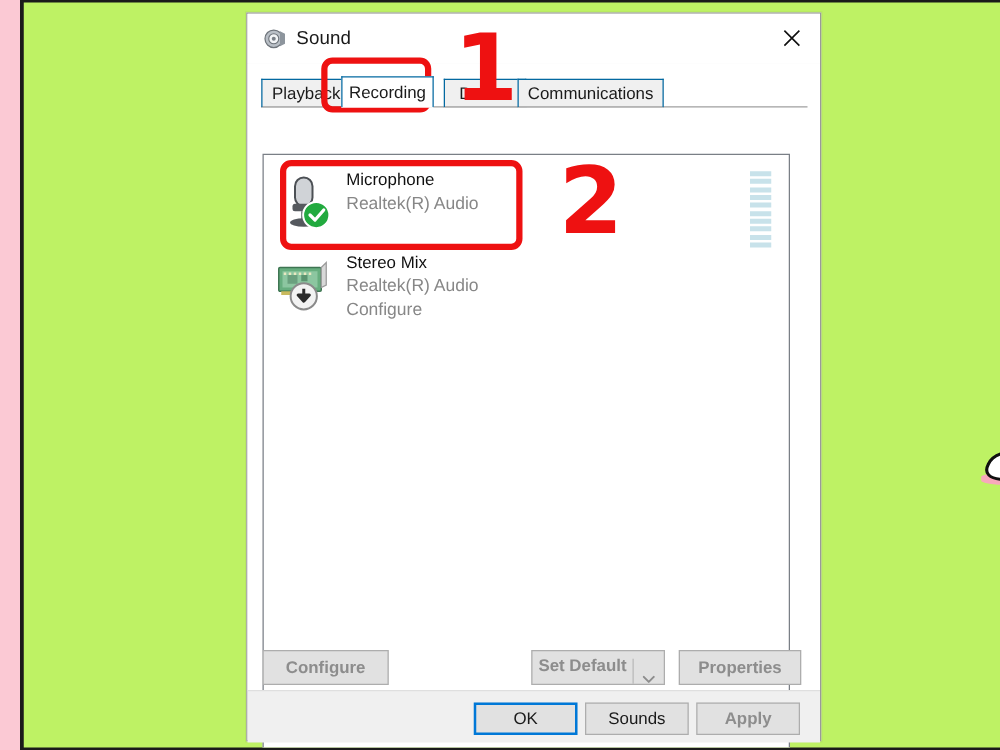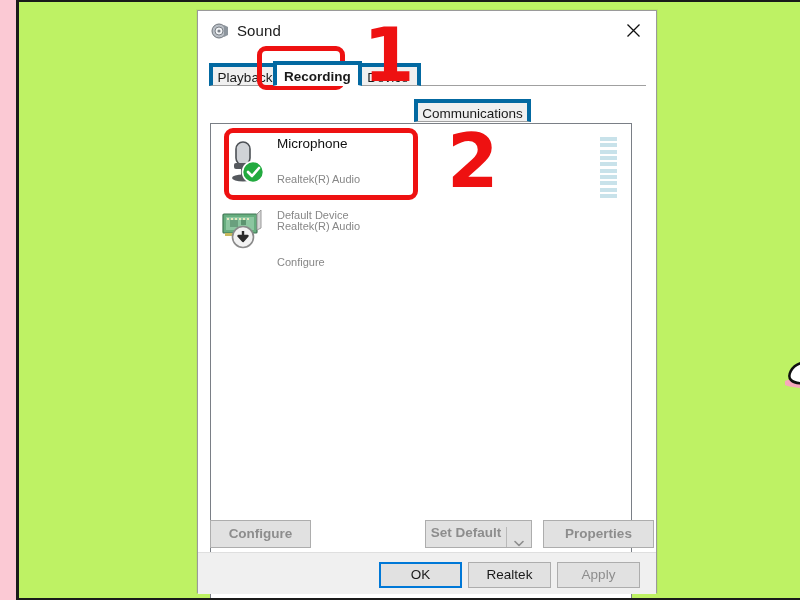--- a/index.html
+++ b/index.html
@@ -106,21 +106,21 @@
     width: 437px;
     height: 1px;
     background: #a0a0a0;
   }
   .tab {
     position: absolute;
     top: 2px;
     height: 23px;
     box-sizing: border-box;
     background: #f0f0f0;
-    border: 4px solid #0369a1;
+    border: 1px solid #0369a1;
     border-bottom: 1px solid #a0a0a0;
     font-size: 13.5px;
     color: #1a1a1a;
     line-height: 21px;
     text-align: center;
     cursor: default;
     white-space: nowrap;
     overflow: hidden;
   }
   .tab.active {
@@ -167,24 +167,23 @@
     position: absolute;
     left: 66px;
     top: 5px;
   }
   .dev-name {
     font-size: 13.5px;
     color: #101010;
     line-height: 19px;
   }
   .dev-sub {
-    font-size: 11px;
+    font-size: 14px;
     color: #878787;
     line-height: 19px;
-    margin-top: 17px;
   }
   
   .vumeter {
     position: absolute;
     right: 14px;
     top: 8px;
     width: 17px;
     height: 61px;
     display: flex;
     flex-direction: column;
@@ -267,21 +266,21 @@
     line-height: 24px;
     text-align: center;
     color: #1a1a1a;
     cursor: default;
     user-select: none;
   }
   .fbtn.focus {
     border: 2px solid #0078d7;
     line-height: 22px;
   }
-  .fbtn.disabled { color: #8d8d8d; }
+  .fbtn.disabled { color: #8d8d8d; font-weight: bold; }
   .anno-rect {
     position: absolute;
     border: 5px solid #ee1111;
     border-radius: 9px;
     box-sizing: border-box;
     pointer-events: none;
   }
   .anno-num {
     position: absolute;
     color: #ee1111;
@@ -321,47 +320,46 @@
       </div>
     </div>
 
     <div class="client">
 
       <div class="tabstrip">
         <div class="tabstrip-line"></div>
         <div class="tab" style="left:0px; width:72px;">
           <span>Playback</span>
         </div>
-        <div class="tab active" style="left:64px; width:89px;font-weight:bold;">
+        <div class="tab active" style="left:64px; width:74px;">
           <span>Recording</span>
         </div>
         <div class="tab" style="left:146px; width:66px;">
           <span>Device</span>
         </div>
-        <div class="tab" style="left:205px; width:117px;margin-top:36px;">
+        <div class="tab" style="left:205px; width:117px;">
           <span>Communications</span>
         </div>
       </div>
 
 
       <div class="devicelist">
 
         <div class="device" style="margin-top:5px;">
           <svg class="dev-icon" viewBox="0 0 46 46">
             <rect x="15" y="4" width="14" height="23" rx="7" fill="#d0d3d7" stroke="#4c5055" stroke-width="1.6"></rect>
             <rect x="13" y="25" width="18" height="6" rx="2" fill="#55595e"></rect>
             <rect x="20" y="31" width="5" height="7" fill="#55595e"></rect>
             <ellipse cx="22" cy="40" rx="11" ry="3.4" fill="#55595e"></ellipse>
             <circle cx="32" cy="34" r="10.5" fill="#22aa3f" stroke="#ffffff" stroke-width="1.6"></circle>
             <path d="M27 34 L31 38 L38 30" stroke="#ffffff" stroke-width="2.6" fill="none" stroke-linecap="round" stroke-linejoin="round"></path>
           </svg>
           <div class="dev-text">
             <div class="dev-name">Microphone</div>
             <div class="dev-sub">Realtek(R) Audio</div>
-            <div class="dev-sub">Default Device</div>
           </div>
           <div class="vumeter">
             <div class="vuseg"></div>
             <div class="vuseg"></div>
             <div class="vuseg"></div>
             <div class="vuseg"></div>
             <div class="vuseg"></div>
             <div class="vuseg"></div>
             <div class="vuseg"></div>
             <div class="vuseg"></div>
@@ -381,48 +379,49 @@
             <rect x="14" y="14" width="2" height="2" fill="#e8e8c0"></rect>
             <rect x="18" y="14" width="2" height="2" fill="#e8e8c0"></rect>
             <rect x="22" y="14" width="2" height="2" fill="#e8e8c0"></rect>
             <rect x="26" y="14" width="2" height="2" fill="#e8e8c0"></rect>
             <rect x="4" y="29" width="26" height="3" fill="#c9ba5e"></rect>
             <path d="M36 10 L40 6 L40 24 L36 26 Z" fill="#d8d8d8" stroke="#9a9a9a" stroke-width="1"></path>
             <circle cx="22" cy="33" r="10.5" fill="#f2f2f2" stroke="#8a8a8a" stroke-width="1.6"></circle>
             <path d="M22 27 L22 36 M17.5 32 L22 37 L26.5 32 Z" stroke="#2a2a2a" stroke-width="2.4" fill="#2a2a2a" stroke-linejoin="round"></path>
           </svg>
           <div class="dev-text">
+            <div class="dev-name">Stereo Mix</div>
             <div class="dev-sub">Realtek(R) Audio</div>
             <div class="dev-sub">Configure</div>
           </div>
         </div>
 
       </div>
 
       <div class="midbuttons">
         <div class="btn" style="left:12px; top:7px; width:101px; height:28px; line-height:26px;">Configure</div>
 
         <div class="splitbtn" style="left:227px; top:7px; width:107px; height:28px;">
           <div class="sb-label">Set Default</div>
           <div class="sb-sep"></div>
           <div class="sb-arrow">
             <svg width="10" height="7" viewBox="0 0 10 7">
               <path d="M1 1.5 L5 5.5 L9 1.5" stroke="#8d8d8d" stroke-width="1.6" fill="none" stroke-linecap="round" stroke-linejoin="round"></path>
             </svg>
           </div>
         </div>
 
-        <div class="btn" style="left:345px; top:7px; width:111px; height:28px; line-height:26px;">Properties</div>
+        <div class="btn" style="left:345px; top:7px; width:98px; height:28px; line-height:26px;">Properties</div>
       </div>
 
     </div>
 
     <div class="footer">
       <div class="fbtn focus" style="left:181px; width:83px;">OK</div>
-      <div class="fbtn" style="left:270px; width:83px;">Realtek</div>
+      <div class="fbtn" style="left:270px; width:83px;">Sounds</div>
       <div class="fbtn disabled" style="left:359px; width:83px;">Apply</div>
     </div>
 
   </div>
 
   <div class="anno-rect" style="left:238px; top:44px; width:88px; height:44px;"></div>
   <div class="anno-num" style="left:344px; top:16px; font-size:74px;">1</div>
 
   <div class="anno-rect" style="left:205px; top:126px; width:194px; height:72px;"></div>
   <div class="anno-num" style="left:428px; top:122px; font-size:74px;">2</div>

